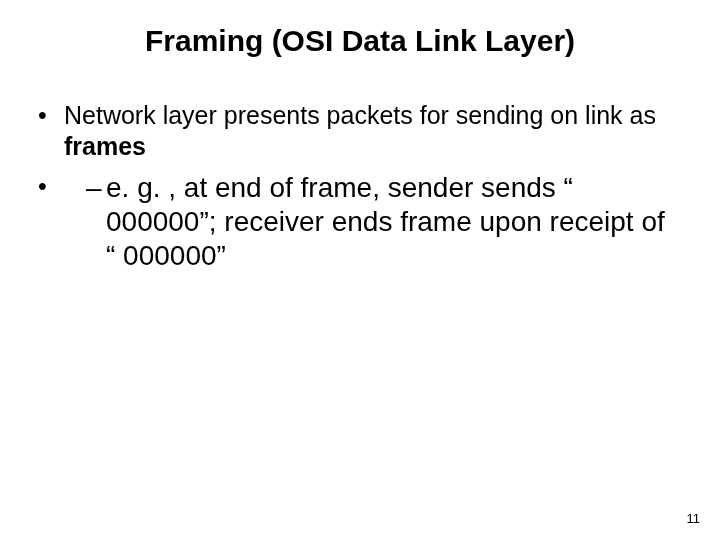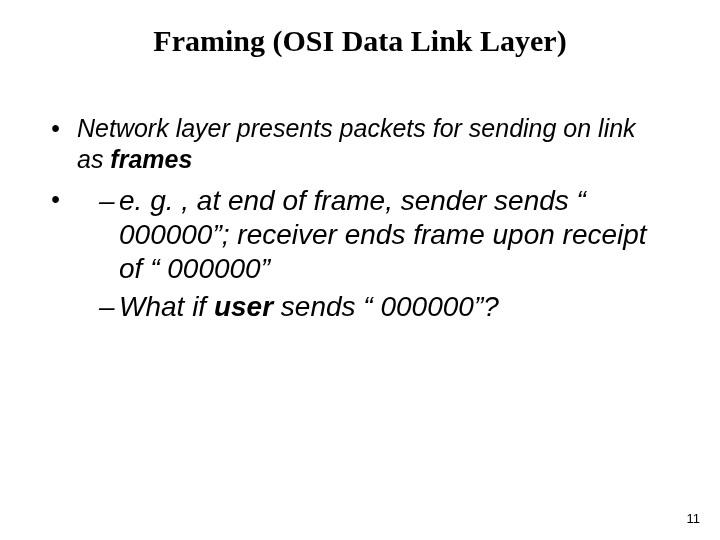--- a/index.html
+++ b/index.html
@@ -19,33 +19,31 @@
     box-sizing: border-box;
   }
   .title {
     position: absolute;
     top: 24px;
     left: 0;
     right: 0;
     text-align: center;
     font-size: 30px;
     font-weight: bold;
-    font-family: Liberation Serif, serif;
   }
   .body {
     position: absolute;
     top: 100px;
     left: 34px;
     right: 40px;
   }
   ul.level1 {
     list-style: none;
-    margin: 13px;
+    margin: 0;
     padding: 0;
-    font-style: italic;
   }
   ul.level1 > li {
     position: relative;
     padding-left: 30px;
     font-size: 25px;
     line-height: 1.22;
     margin: 0 0 2px 0;
   }
   ul.level1 > li::before {
     content: "•";
@@ -91,22 +89,19 @@
   <div class="body">
     <ul class="level1">
       <li>
         <span>Network layer presents packets for sending on link as </span><b>frames</b>
       </li>
       <li>
         <ul class="level2">
           <li>
             <span>e. g. , at end of frame, sender sends “ 000000”; receiver ends frame upon receipt of “ 000000”</span>
           </li>
-          <li>
-            <span>What if </span><b>user</b><span> sends “ 000000”?</span>
-          </li>
         </ul>
       </li>
     </ul>
   </div>
 
   <div class="pagenum">11</div>
 </div>
 
 </body></html>

